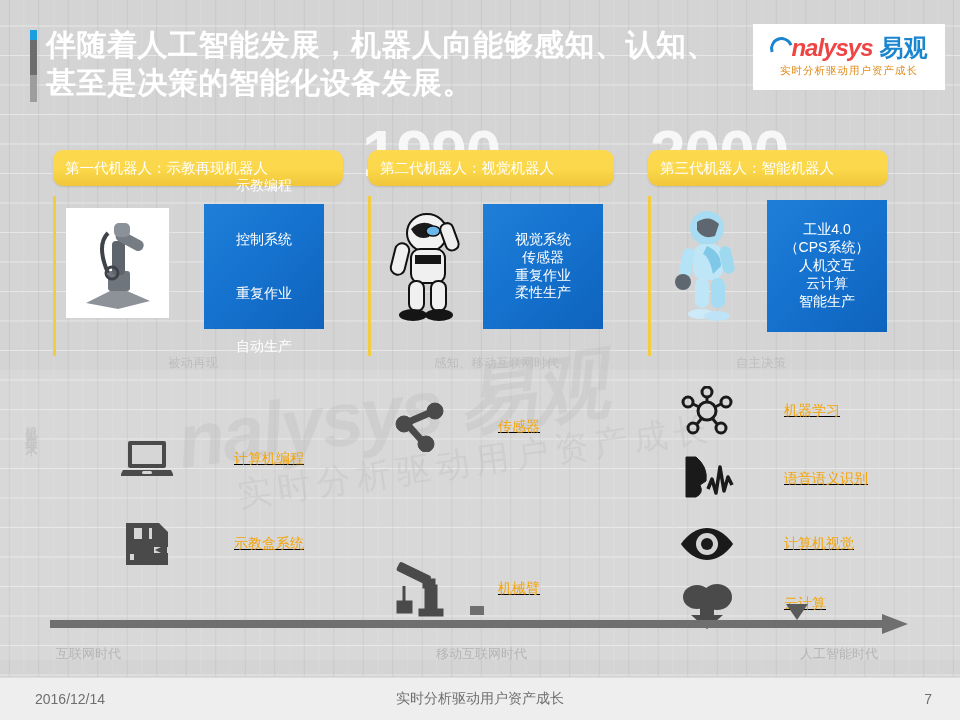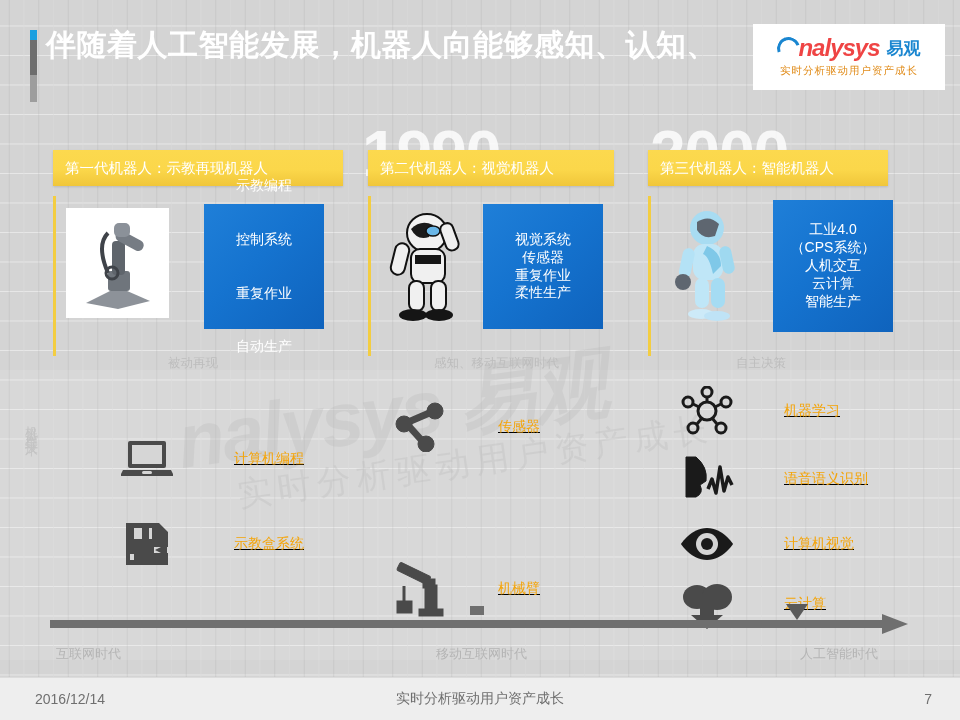--- a/index.html
+++ b/index.html
@@ -42,43 +42,43 @@
 
   
   .accent{position:absolute;left:30px;top:30px;width:7px;height:72px;
     background:linear-gradient(to bottom,#1a9fe0 0 14%, #6d6d6d 14% 62%, #9d9d9d 62% 100%);}
   .title{position:absolute;left:46px;top:26px;width:700px;color:#fff;
     font-size:30px;font-weight:bold;line-height:1.28;letter-spacing:.5px;}
   .logo{position:absolute;left:753px;top:24px;width:192px;height:66px;background:#fff;
     display:flex;flex-direction:column;align-items:center;justify-content:center;}
   .logo-row{display:flex;align-items:center;line-height:1;}
   .logo-en{color:#ef4444;font-size:24px;font-weight:bold;font-style:italic;letter-spacing:-1px;}
-  .logo-cn{color:#1a86d0;font-size:17px;font-weight:bold;margin-left:7px;}
+  .logo-cn{color:#1a86d0;font-size:24px;font-weight:bold;margin-left:7px;}
   .logo-tag{color:#e08a16;font-size:10.5px;margin-top:4px;letter-spacing:1px;}
   .logo-swirl{width:17px;height:17px;border:3px solid #1a86d0;border-radius:50%;
      border-right-color:transparent;border-bottom-color:transparent;transform:rotate(25deg);margin-right:-2px;}
 
   
   .col{position:absolute;top:150px;}
   #col1{left:53px;width:290px;}
   #col2{left:368px;width:246px;}
   #col3{left:648px;width:240px;}
-  .colhead{height:36px;border-radius:0;
+  .colhead{height:36px;border-radius:10px;
     background:linear-gradient(to bottom,#fcd94e 0%,#fbd74a 55%,#f0c63a 100%);
     color:#fff;font-size:14.5px;display:flex;align-items:center;padding-left:12px;
     box-shadow:0 1px 2px rgba(0,0,0,.12);}
   .colbody{position:relative;height:160px;margin-top:10px;
     border-left:3px solid #f3cd41;}
   .photo{position:absolute;left:10px;top:12px;width:103px;height:110px;background:#fff;
     display:flex;align-items:center;justify-content:center;}
   .bluebox{position:absolute;width:120px;height:125px;
     background:linear-gradient(135deg,#1f7fd8 0%,#1573cf 45%,#0f63bd 100%);
     color:#fff;font-size:14px;line-height:1.28;display:flex;flex-direction:column;
     justify-content:center;align-items:center;text-align:center;top:8px;}
-  #bb1{left:148px;gap:36px;} #bb2{left:112px;} #bb3{left:122px;}
+  #bb1{left:148px;gap:36px;} #bb2{left:112px;} #bb3{left:116px;}
   .sublabel{position:absolute;top:355px;color:#bdbdbd;font-size:12.5px;}
   #sub1{left:168px;} #sub2{left:434px;} #sub3{left:736px;}
 
   
   .vlabel{position:absolute;left:20px;top:415px;width:20px;color:#c4c4c4;font-size:13px;
     writing-mode:vertical-rl;letter-spacing:3px;}
 
   
   .iconrow{position:absolute;display:flex;align-items:center;text-decoration:underline;}
   .iconbox{width:58px;height:58px;display:flex;align-items:center;justify-content:center;}
@@ -116,20 +116,21 @@
   <div class="yearbg" id="year2">2000</div>
 
   <div class="watermark">
     <div class="wm-main">nalysys 易观</div>
     <div class="wm-sub">实时分析驱动用户资产成长</div>
   </div>
 
   <div class="accent"></div>
   <div class="title">
     <div>伴随着人工智能发展，机器人向能够感知、认知、</div>
+    <div>甚至是决策的智能化设备发展。</div>
   </div>
 
   <div class="logo">
     <div class="logo-row">
       <span class="logo-swirl"></span>
       <span class="logo-en">nalysys</span>
       <span class="logo-cn">易观</span>
     </div>
     <div class="logo-tag">实时分析驱动用户资产成长</div>
   </div>

